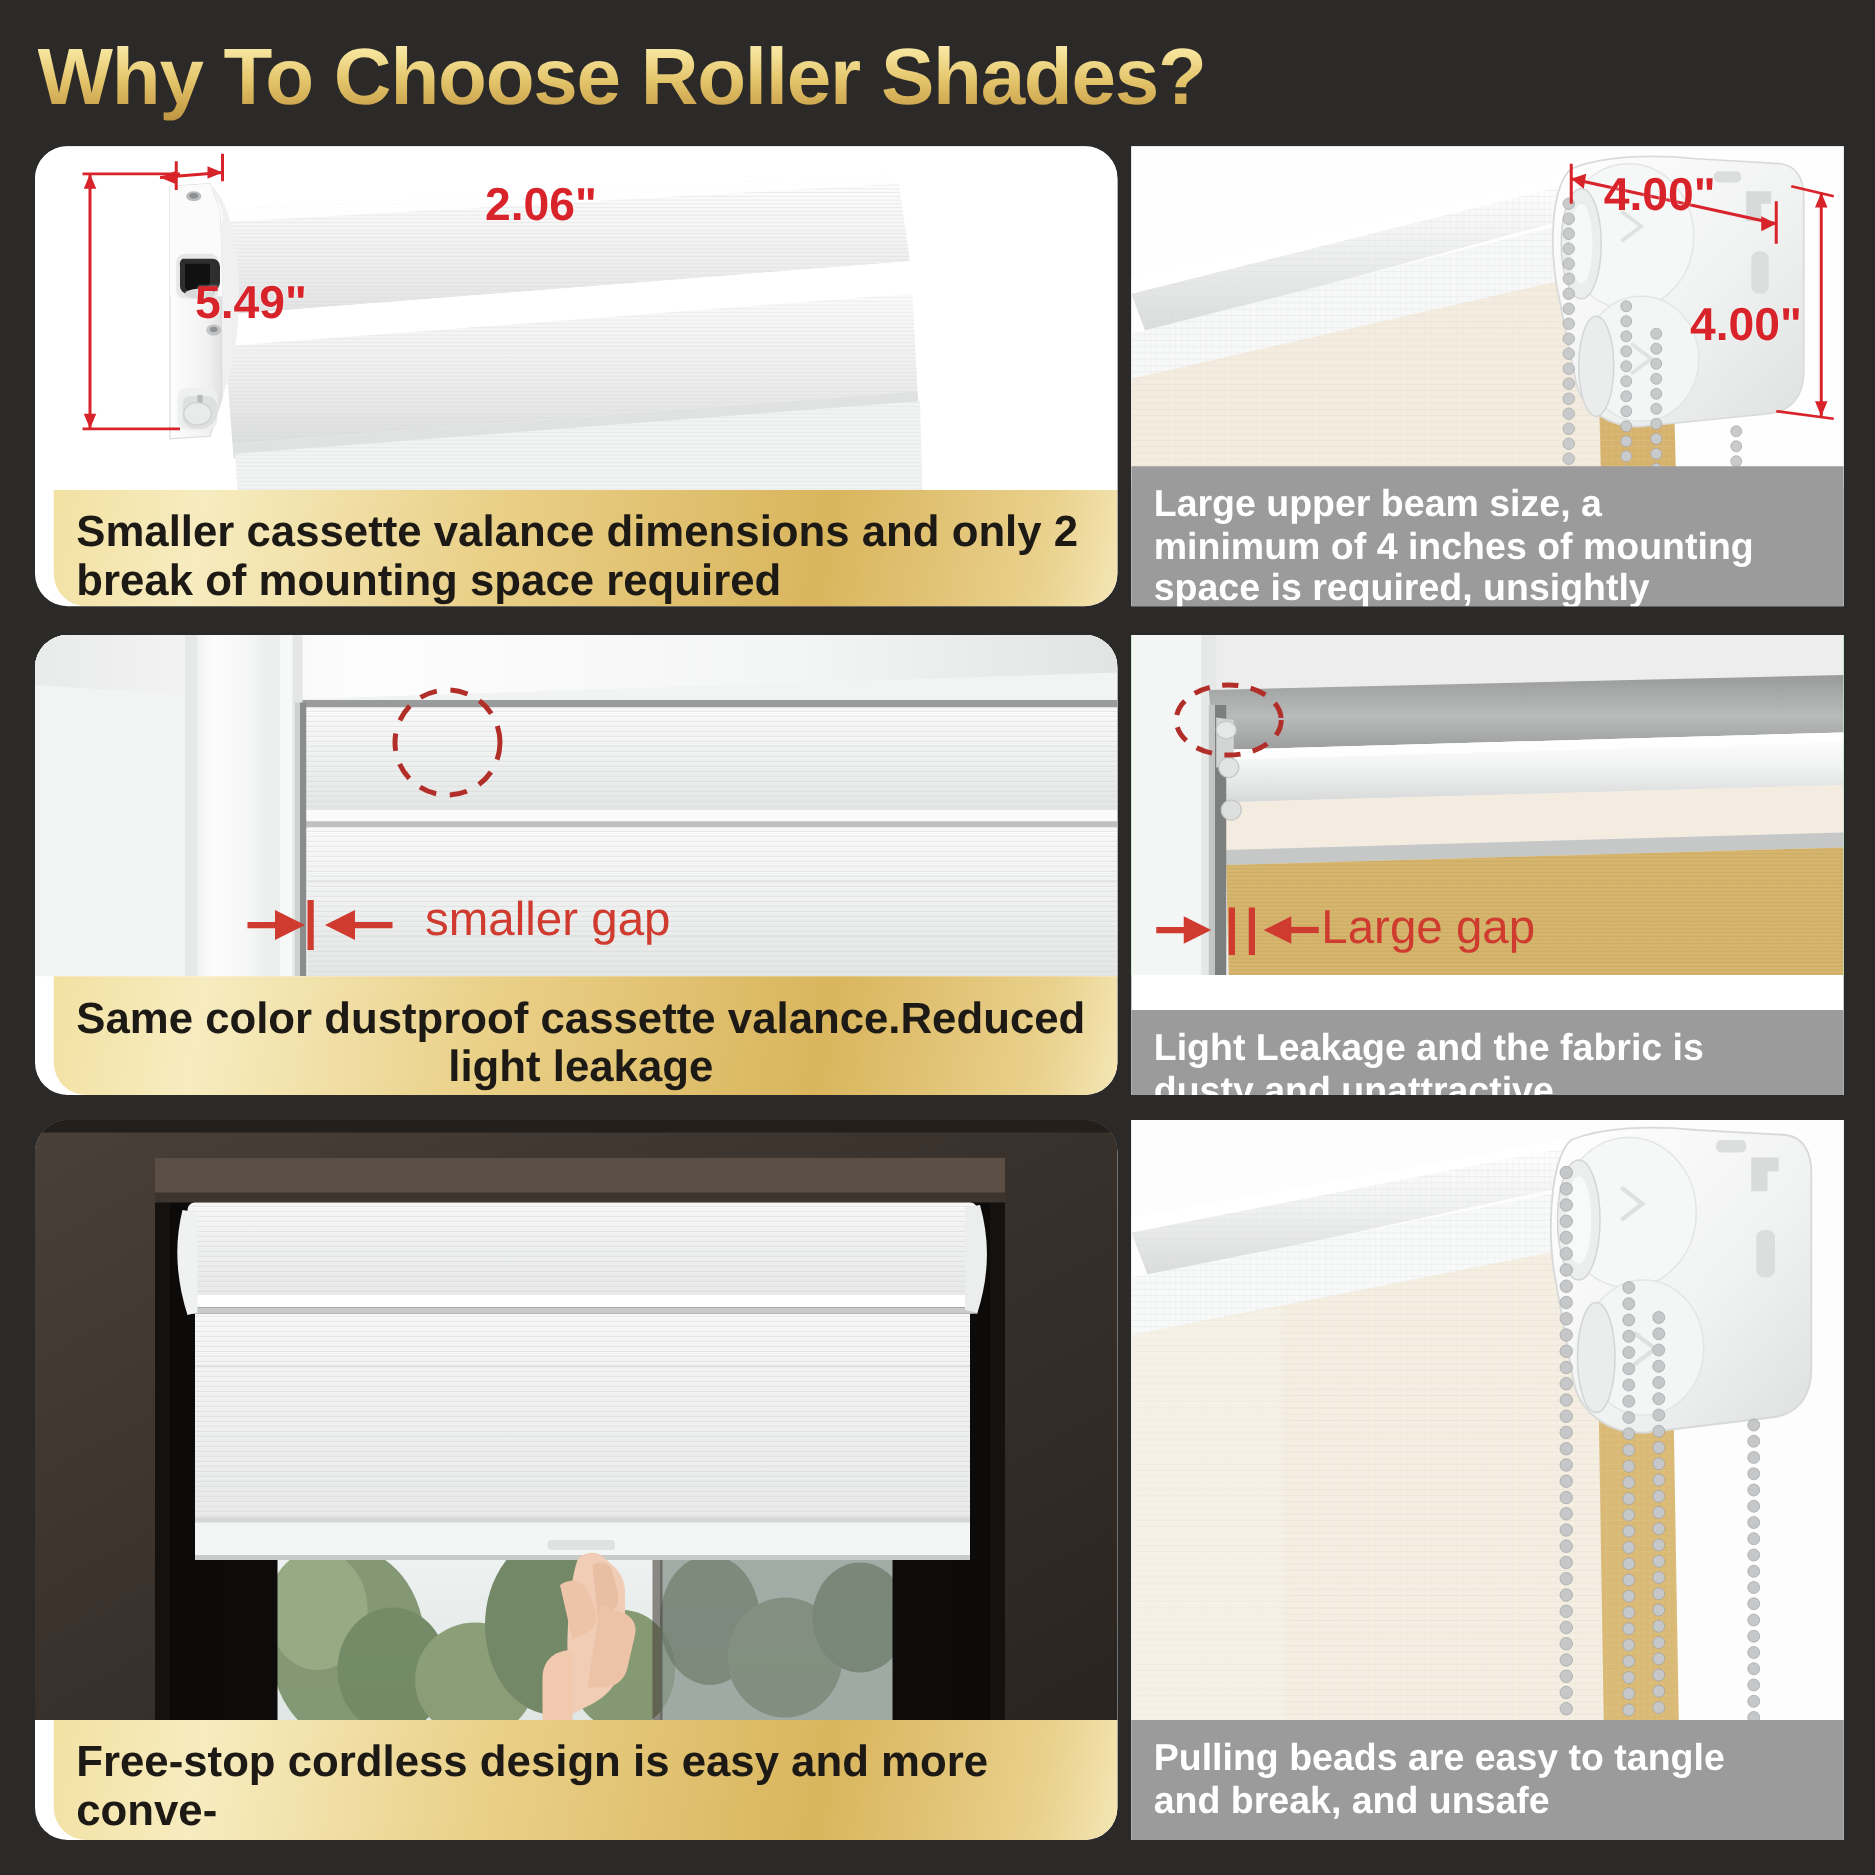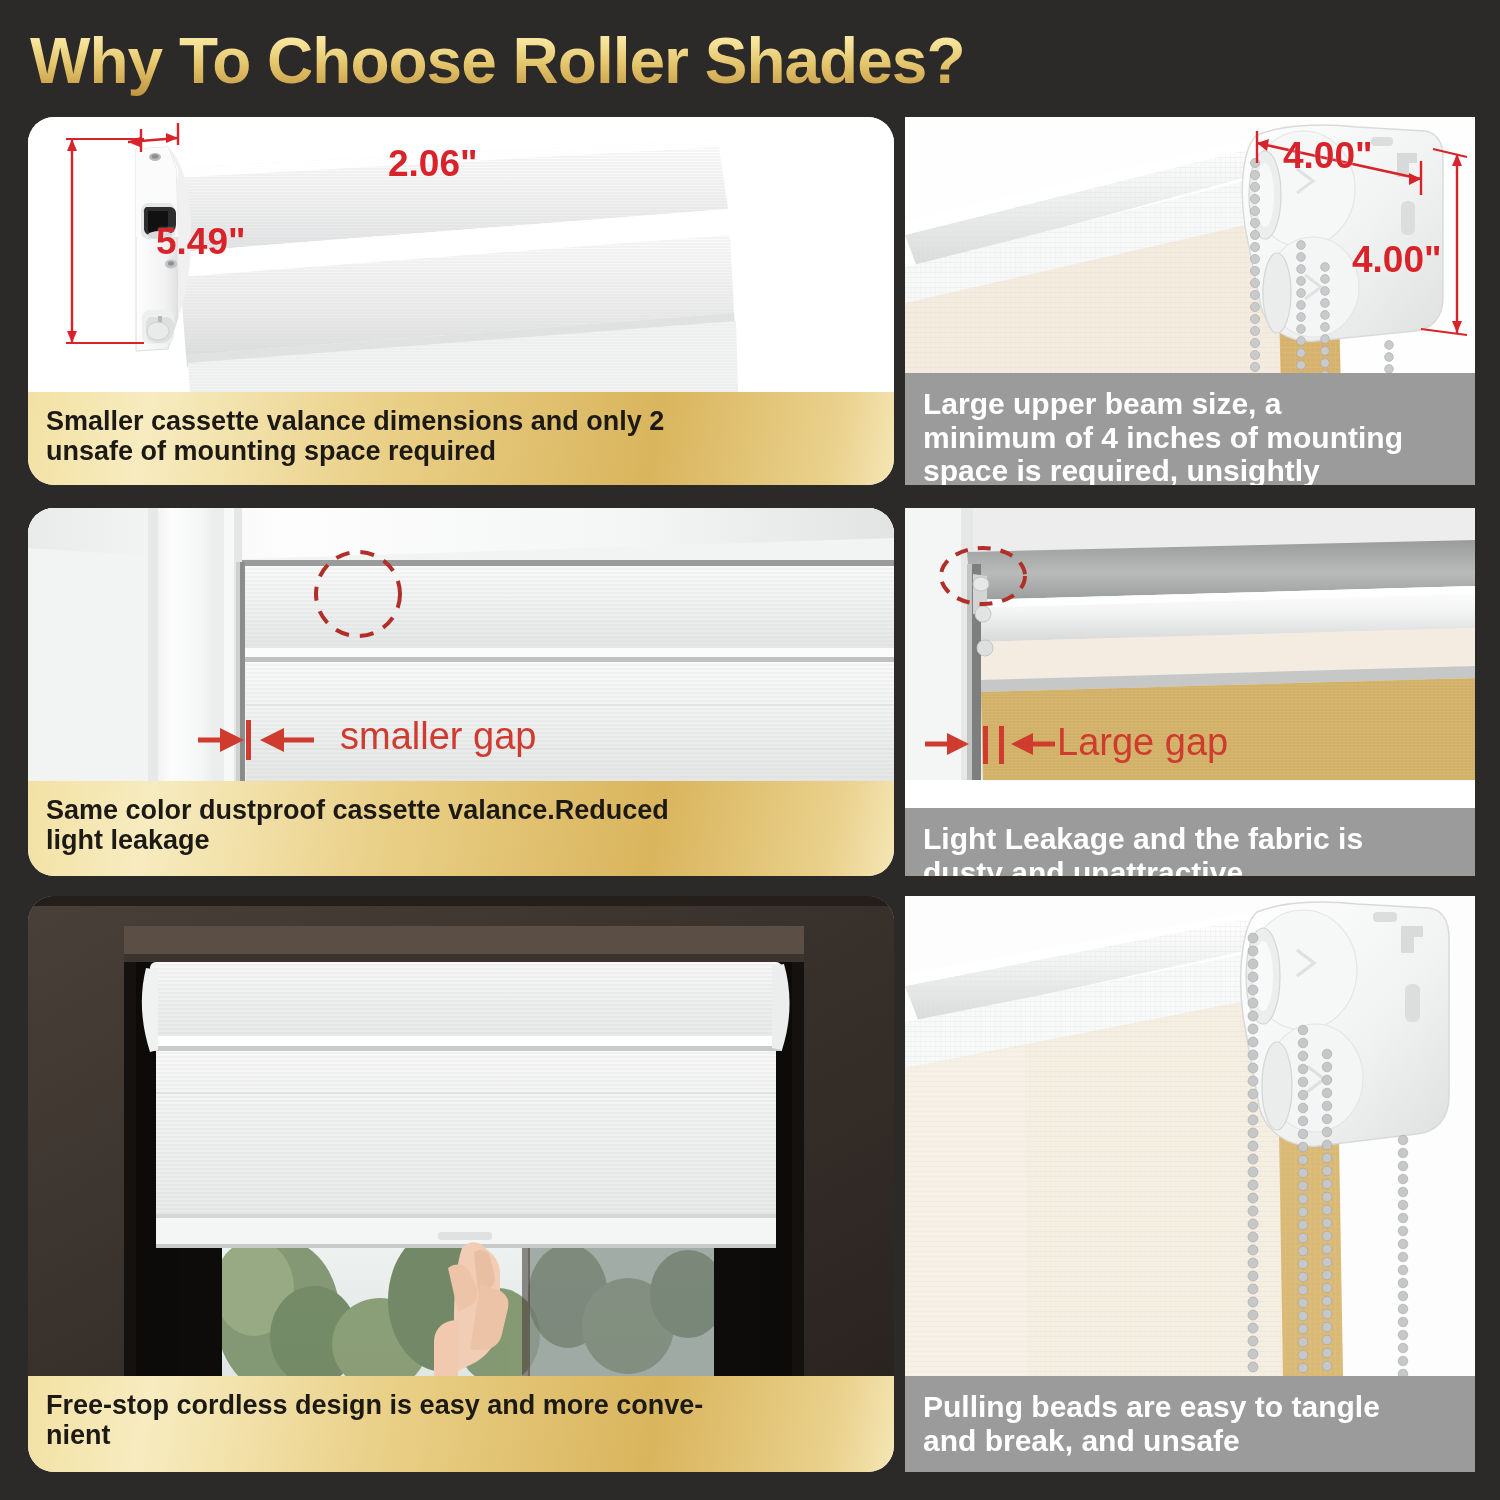--- a/index.html
+++ b/index.html
@@ -56,23 +56,24 @@
     align-items: flex-start;
     padding: 14px 18px 10px 18px;
     font-weight: bold;
     line-height: 1.12;
   }
   .caption.gold {
     background: linear-gradient(100deg,
         #f3e1a3 0%, #f7ecc0 14%, #e9cf86 42%,
         #d9b55d 72%, #e9d08b 92%, #f4e6b4 100%);
     color: #1d1a16;
-    font-size: 27px;
+    font-size: 35px;
     border-bottom-left-radius: 26px;
     border-bottom-right-radius: 26px;
+    margin-left: 15px;
   }
   .caption.gray {
     background: #9b9b9b;
     color: #ffffff;
     font-size: 30px;
   }
   .caption span { display: block; }
 
   
   .dim-text {
@@ -169,21 +170,21 @@
         <polygon points="44,226 39,214 49,214" fill="#d8232a"></polygon>
       </svg>
 
       <div class="dim-text" style="left:360px; top:26px; font-size:37px;">2.06"</div>
       <div class="dim-text" style="left:128px; top:104px; font-size:37px;">5.49"</div>
     </div>
 
     <div class="caption gold" style="height:93px;">
       <div>
         <span>Smaller cassette valance dimensions and only 2</span>
-        <span>unsafe of mounting space required</span>
+        <span>break of mounting space required</span>
       </div>
     </div>
   </div>
 
   <div class="panel right" style="left:905px; top:117px; width:570px; height:368px;">
     <div class="photo" style="height:272px; background:#fefefe;">
       <svg width="570" height="272" viewBox="0 0 570 272">
         <defs>
           <linearGradient id="tubeG" x1="0" y1="0" x2="0" y2="1">
             <stop offset="0%" stop-color="#ffffff"></stop>
@@ -314,21 +315,21 @@
 
     <div class="caption gray" style="height:112px;">
       <div>
         <span>Large upper beam size, a</span>
         <span>minimum of 4 inches of mounting</span>
         <span>space is required, unsightly</span>
       </div>
     </div>
   </div>
 
-  <div class="panel left" style="left:28px; top:508px; width:866px; height:368px;">
+  <div class="panel left" style="left:28px; top:508px; width:866px; height:368px;text-align:center;">
     <div class="photo" style="height:273px; background:#f3f4f4;">
       <svg width="866" height="273" viewBox="0 0 866 273">
         <defs>
           <linearGradient id="frameG" x1="0" y1="0" x2="1" y2="0">
             <stop offset="0%" stop-color="#e9eaea"></stop>
             <stop offset="30%" stop-color="#fdfdfd"></stop>
             <stop offset="70%" stop-color="#f4f5f5"></stop>
             <stop offset="100%" stop-color="#e2e3e3"></stop>
           </linearGradient>
           <linearGradient id="shadeG" x1="0" y1="0" x2="0" y2="1">

